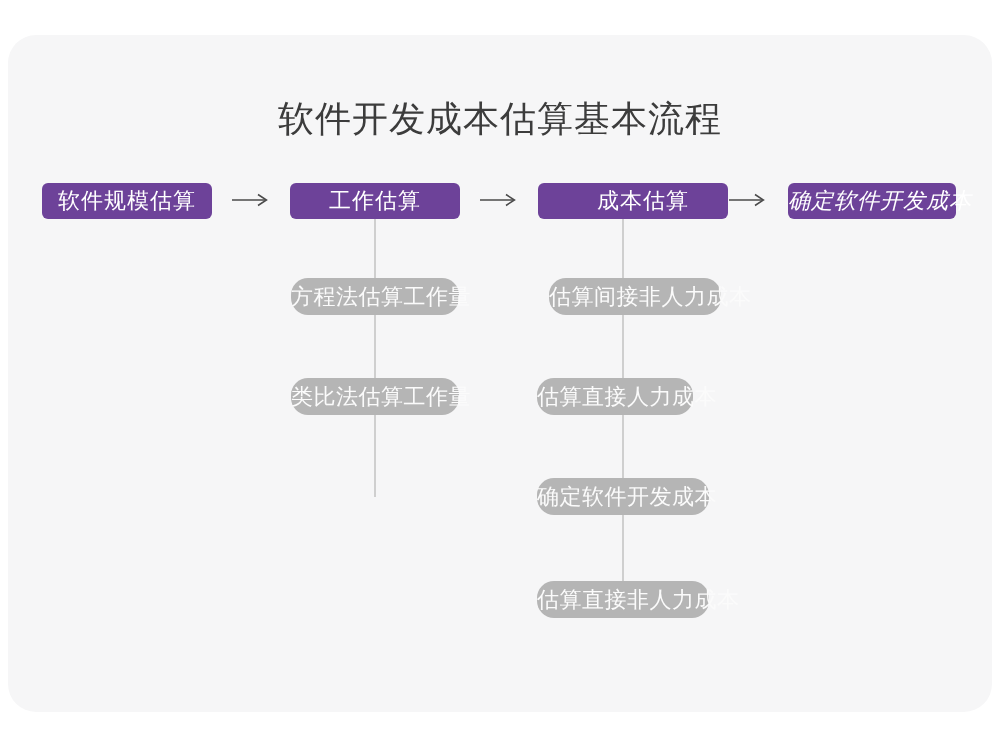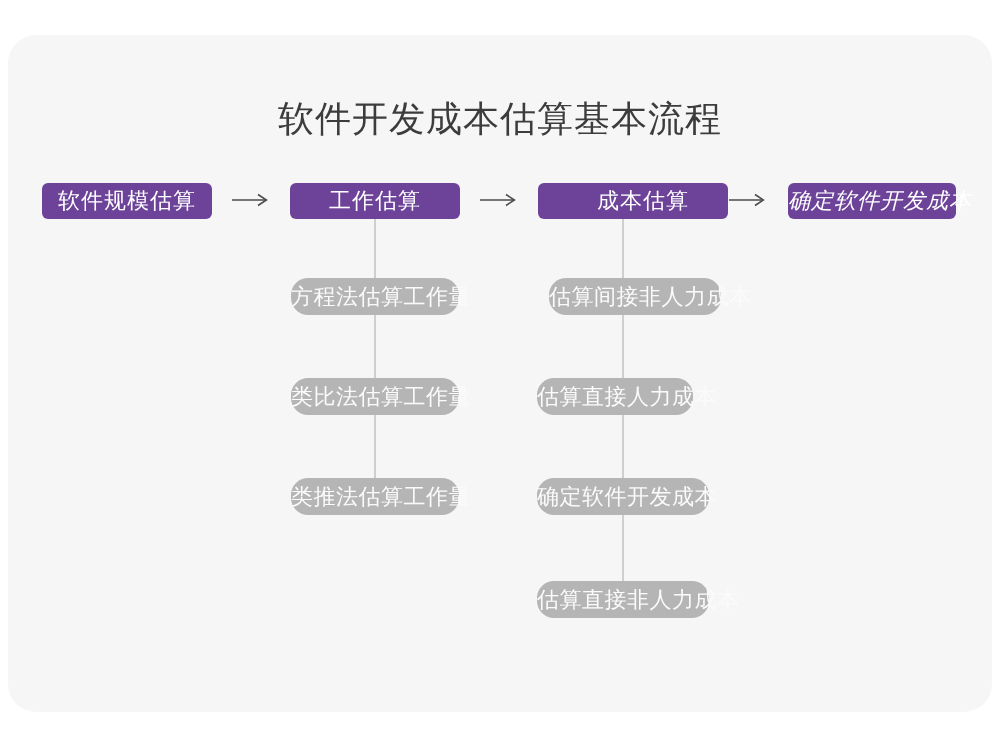--- a/index.html
+++ b/index.html
@@ -107,19 +107,18 @@
     <svg width="38" height="14" viewBox="0 0 38 14">
       <line x1="1" y1="7" x2="34" y2="7" stroke="#4a4a4a" stroke-width="1.5"></line>
       <path d="M27 1.5 L35.5 7 L27 12.5" fill="none" stroke="#4a4a4a" stroke-width="1.5"></path>
     </svg>
   </div>
 
   <div class="node main" style="left:788px; top:183px; width:168px;font-style:italic;">确定软件开发成本</div>
 
   <div class="node sub" style="left:291px; top:278px; width:168px;">方程法估算工作量</div>
   <div class="node sub" style="left:291px; top:378px; width:168px;">类比法估算工作量</div>
-  <div class="node sub" style="left:291px; top:478px; width:168px;">类推法估算工作量</div>
 
   <div class="node sub" style="left:537px; top:278px; width:172px;margin-left:12px;">估算间接非人力成本</div>
   <div class="node sub" style="left:537px; top:378px; width:156px;">估算直接人力成本</div>
   <div class="node sub" style="left:537px; top:478px; width:172px;">确定软件开发成本</div>
   <div class="node sub" style="left:537px; top:581px; width:172px;">估算直接非人力成本</div>
 </div>
 
 </body></html>

